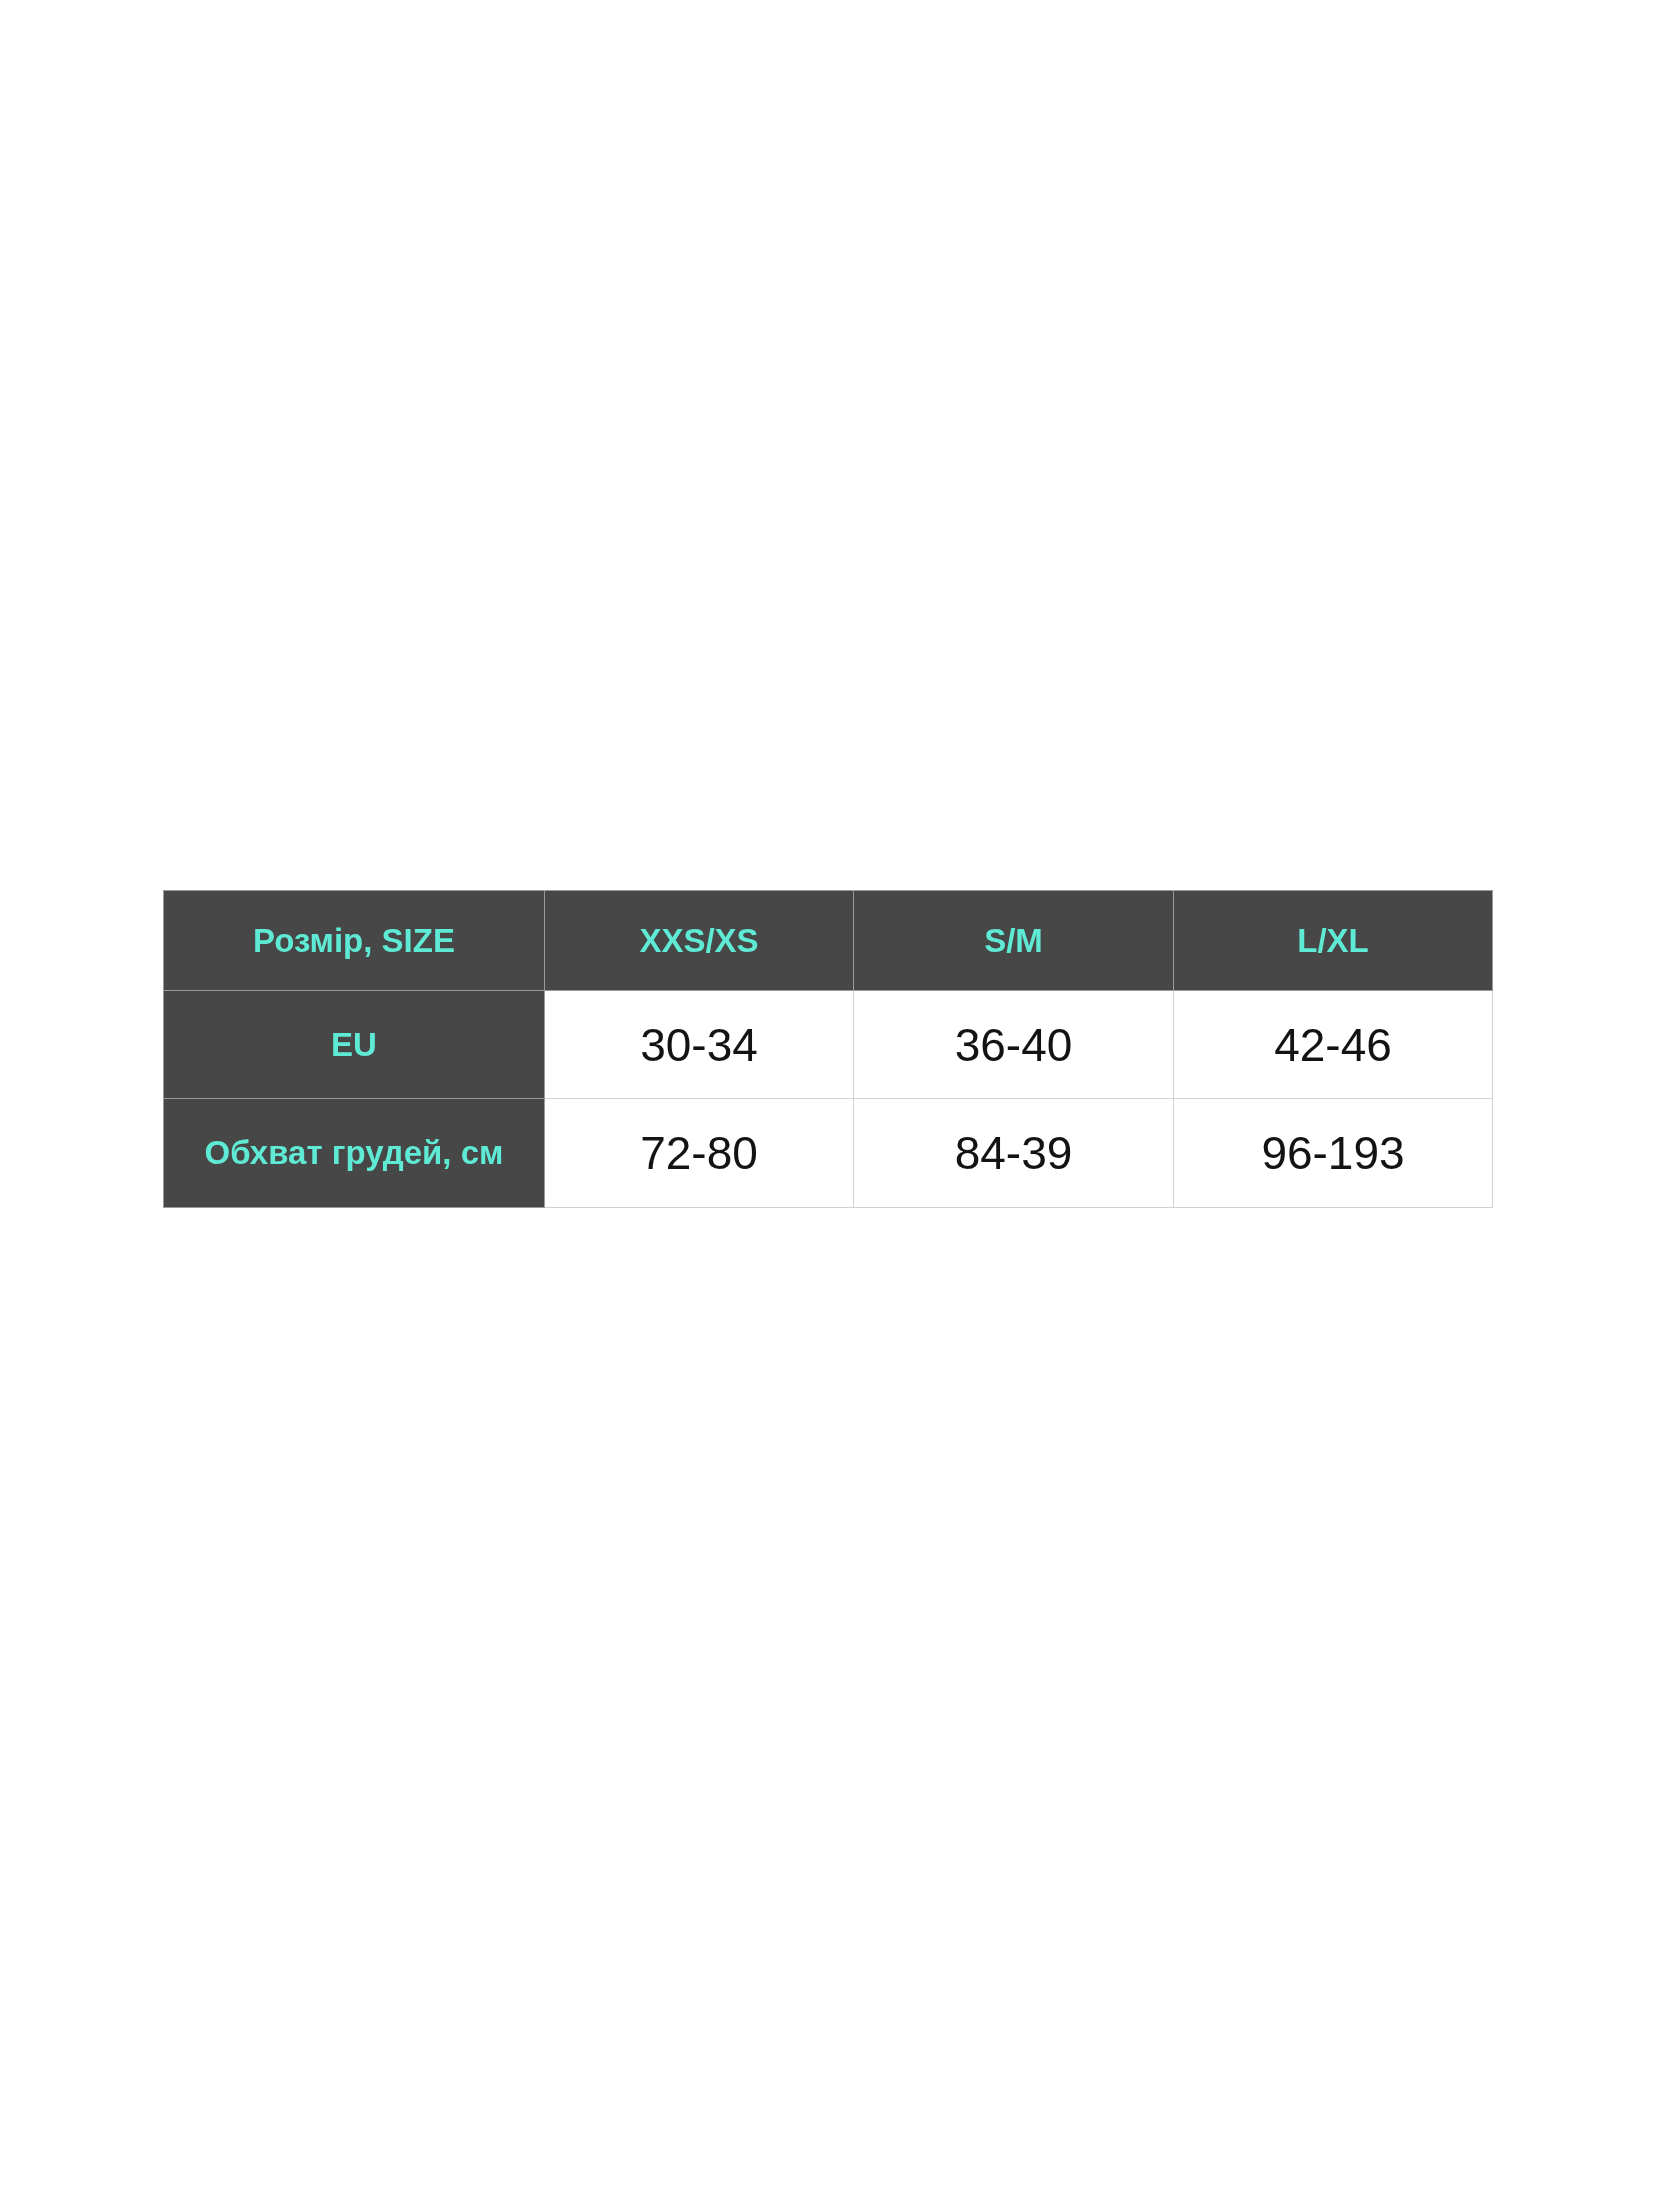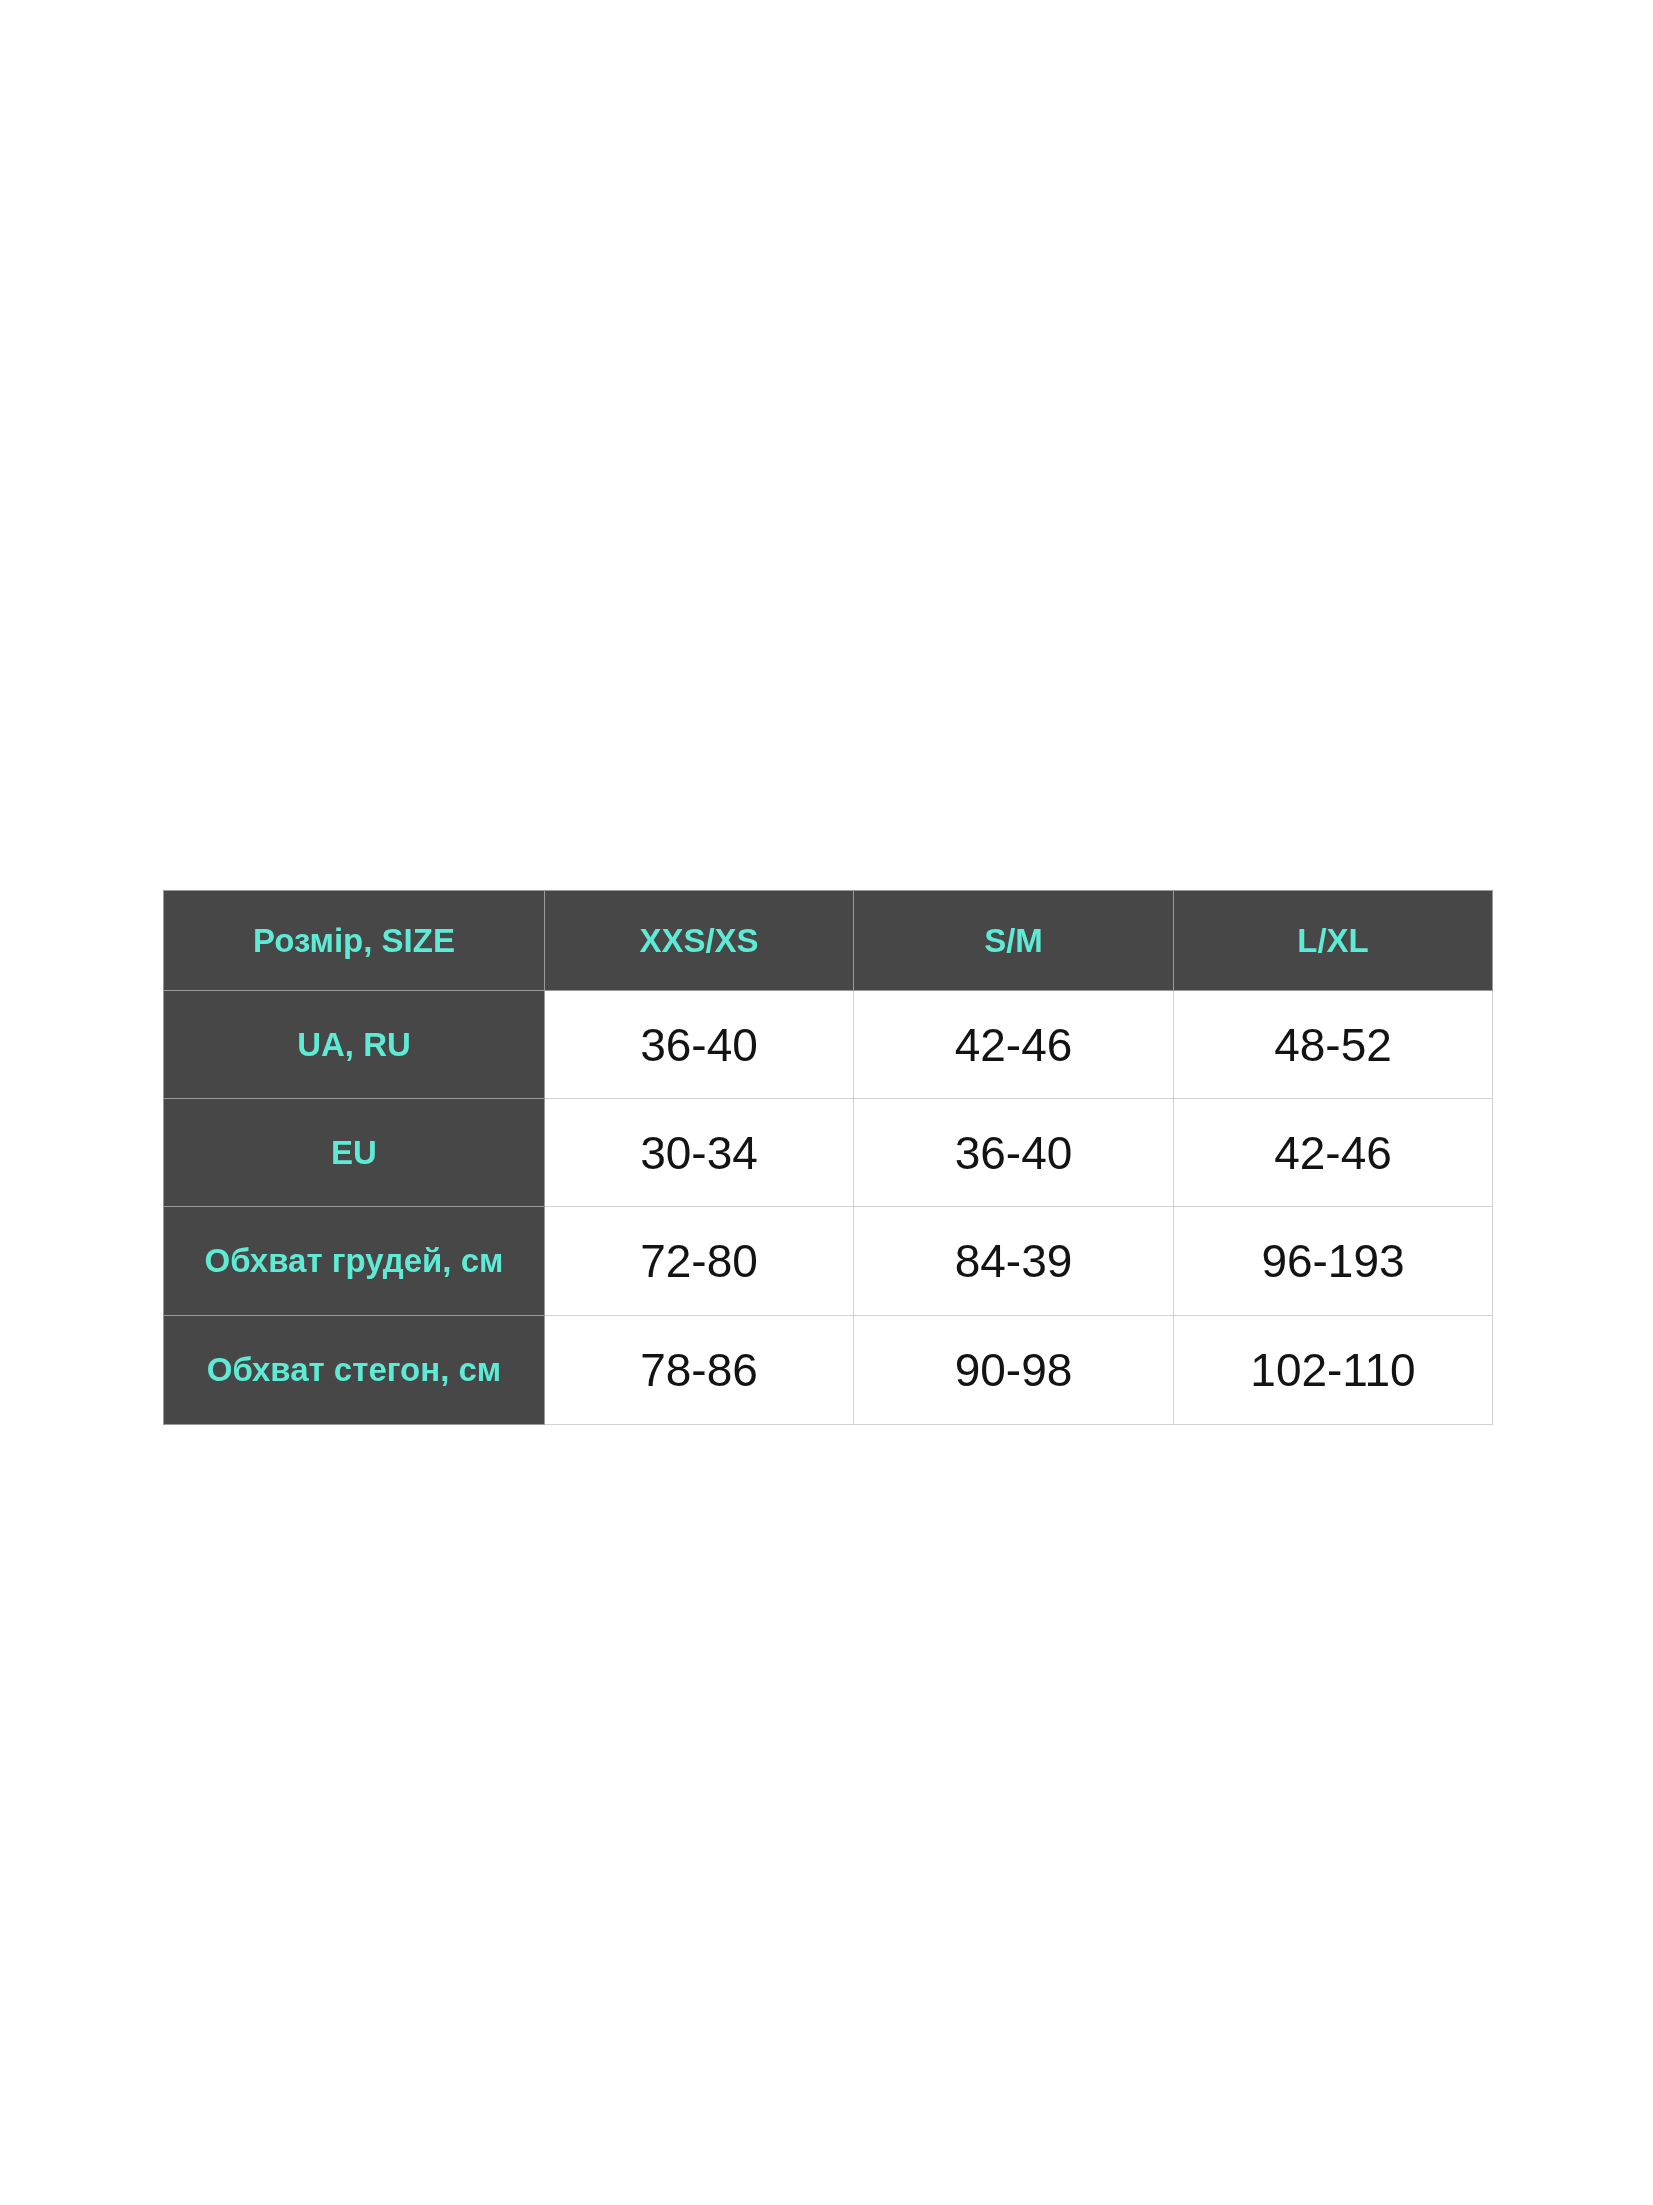--- a/index.html
+++ b/index.html
@@ -76,41 +76,29 @@
     </colgroup>
     <thead>
       <tr class="header-row">
         <th class="dark">Розмір, SIZE</th>
         <th class="dark">XXS/XS</th>
         <th class="dark">S/M</th>
         <th class="dark">L/XL</th>
       </tr>
     </thead>
     <tbody>
-      <tr class="row-ua-ru">
-        <td class="dark">UA, RU</td>
-        <td class="val">36-40</td>
-        <td class="val">42-46</td>
-        <td class="val">48-52</td>
-      </tr>
       <tr class="row-eu">
         <td class="dark">EU</td>
         <td class="val">30-34</td>
         <td class="val">36-40</td>
         <td class="val">42-46</td>
       </tr>
       <tr class="row-chest">
         <td class="dark">Обхват грудей, см</td>
         <td class="val">72-80</td>
         <td class="val">84-39</td>
         <td class="val">96-193</td>
       </tr>
-      <tr class="row-hips">
-        <td class="dark">Обхват стегон, см</td>
-        <td class="val">78-86</td>
-        <td class="val">90-98</td>
-        <td class="val">102-110</td>
-      </tr>
     </tbody>
   </table>
 
 </div>
 
 
 </body></html>

